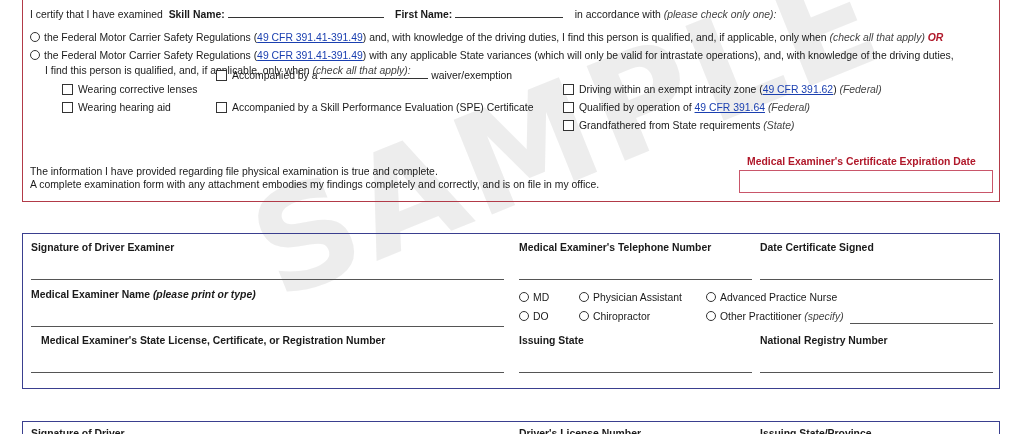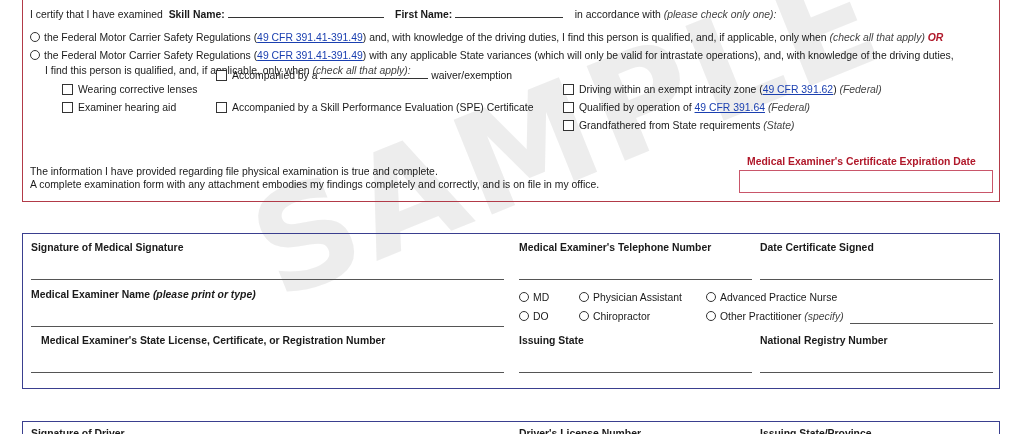--- a/index.html
+++ b/index.html
@@ -65,21 +65,21 @@
 </div>
 <div class="abs" style="left:45px; top:65px;">
   <span>I find this person is qualified, and, if applicable, only when</span>
   <span class="i">(check all that apply):</span>
 </div>
 
 <div class="abs" style="left:62px; top:84px;">
   <span class="chk"></span><span>Wearing corrective lenses</span>
 </div>
 <div class="abs" style="left:62px; top:102px;">
-  <span class="chk"></span><span>Examiner hearing aid</span>
+  <span class="chk"></span><span>Wearing hearing aid</span>
 </div>
 
 <div class="abs" style="left:216px; top:68px;">
   <span class="chk"></span><span>Accompanied by a</span>
   <span class="uline" style="width:108px;"></span>
   <span>waiver/exemption</span>
 </div>
 <div class="abs" style="left:216px; top:102px;">
   <span class="chk"></span><span>Accompanied by a Skill Performance Evaluation (SPE) Certificate</span>
 </div>
@@ -98,21 +98,21 @@
 </div>
 
 <div class="abs" style="left:30px; top:166px;">The information I have provided regarding file physical examination is true and complete.</div>
 <div class="abs" style="left:30px; top:179px;">A complete examination form with any attachment embodies my findings completely and correctly, and is on file in my office.</div>
 
 <div class="abs red" style="left:747px; top:156px;">Medical Examiner's Certificate Expiration Date</div>
 <div id="exp-date-input"></div>
 
 <div id="examiner-box" class="blue-box"></div>
 
-<div class="abs b" style="left:31px; top:242px;">Signature of Medical Signature</div>
+<div class="abs b" style="left:31px; top:242px;">Signature of Driver Examiner</div>
 <div class="fld-line" style="left:31px; top:279px; width:473px;"></div>
 
 <div class="abs b" style="left:519px; top:242px;">Medical Examiner's Telephone Number</div>
 <div class="fld-line" style="left:519px; top:279px; width:233px;"></div>
 
 <div class="abs b" style="left:760px; top:242px;">Date Certificate Signed</div>
 <div class="fld-line" style="left:760px; top:279px; width:233px;"></div>
 
 <div class="abs" style="left:31px; top:289px;">
   <span class="b">Medical Examiner Name</span>

